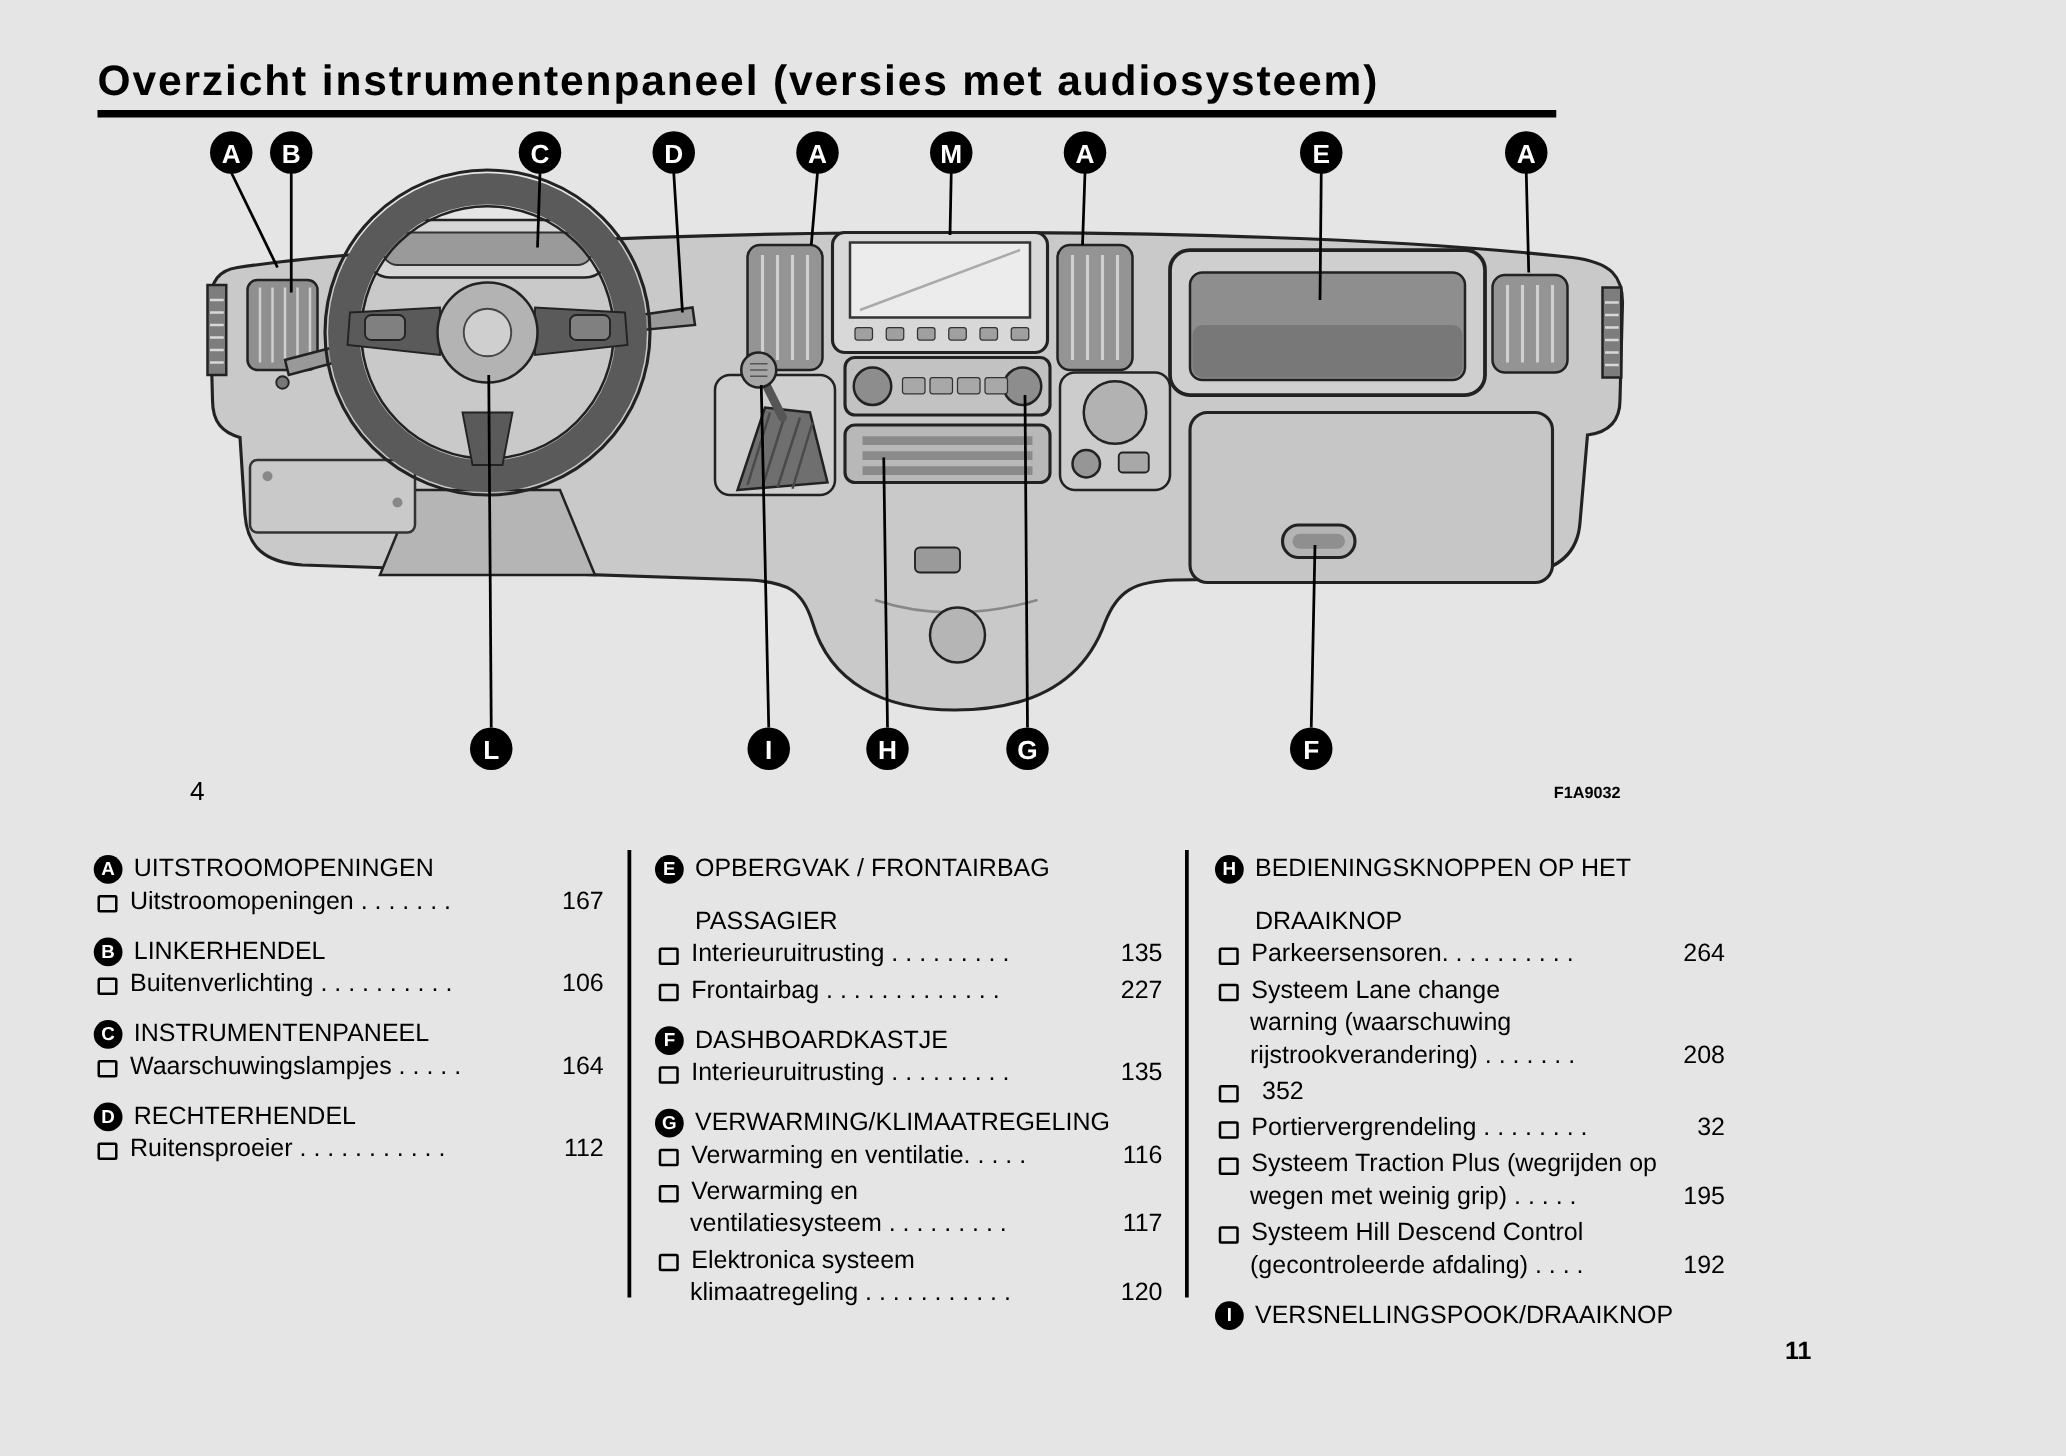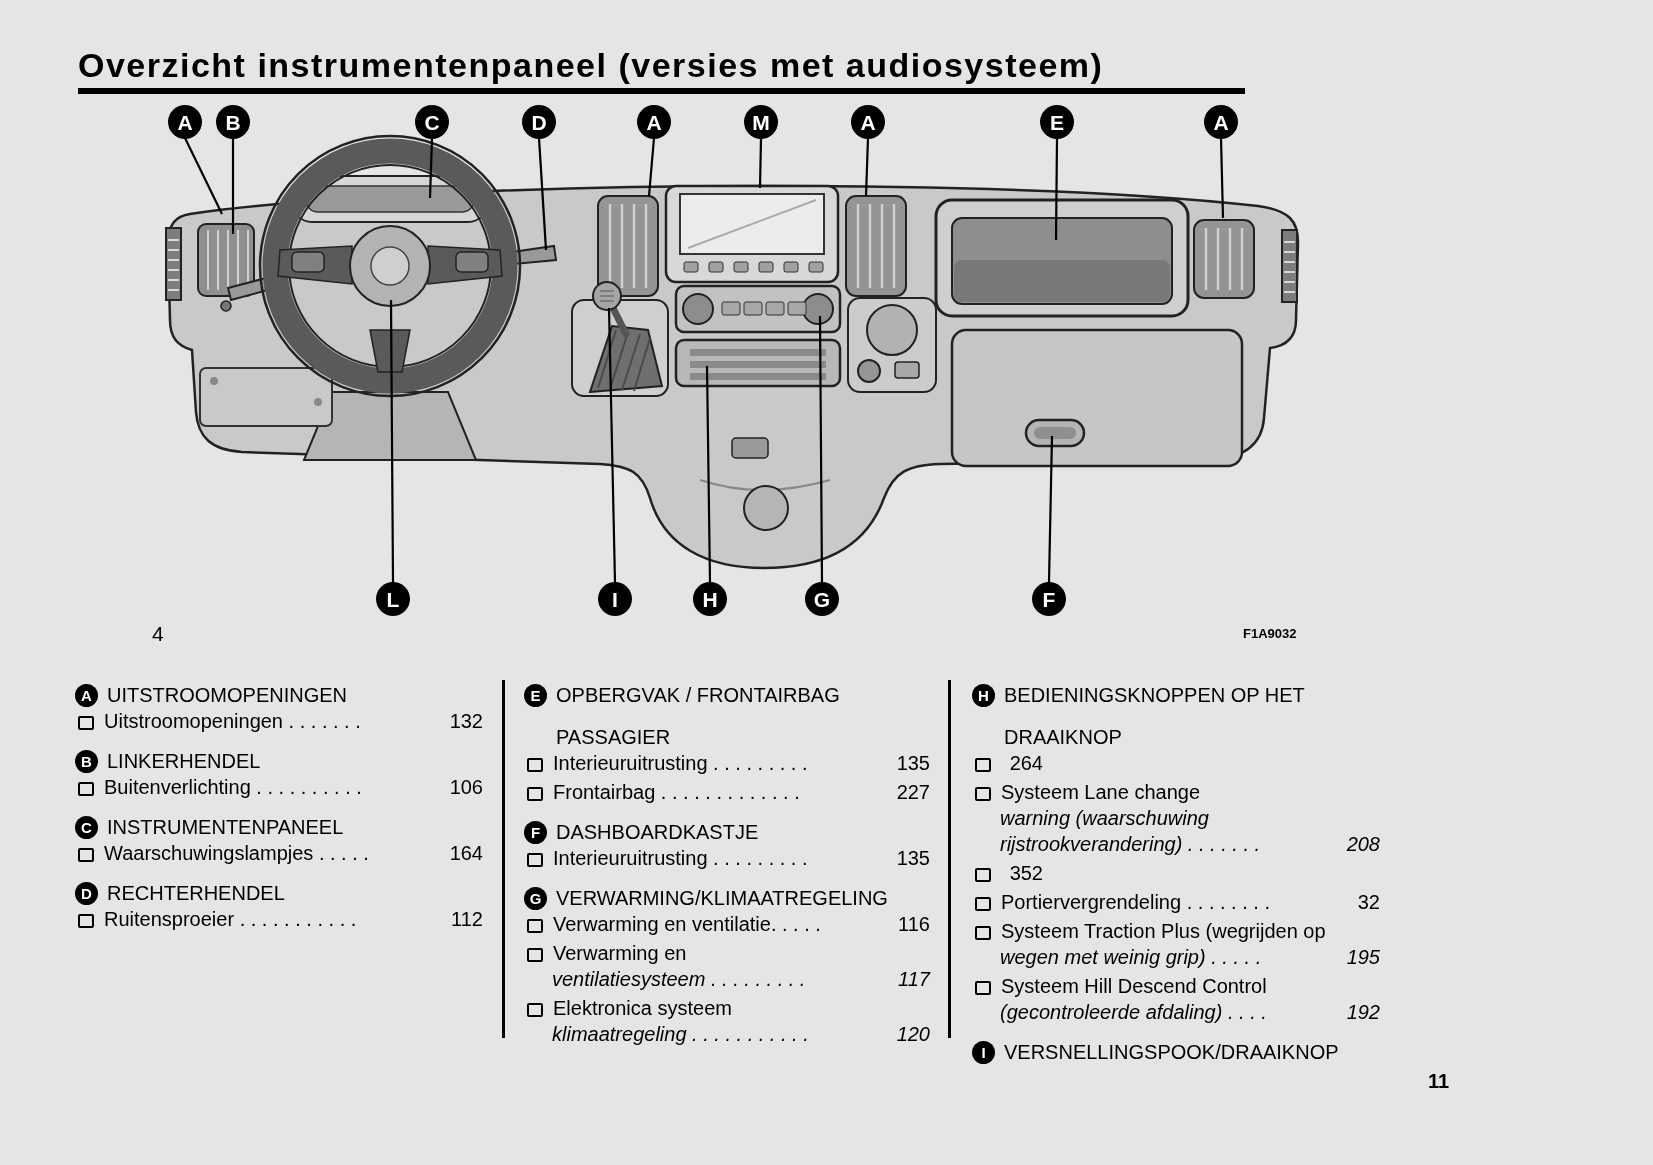--- a/index.html
+++ b/index.html
@@ -16,21 +16,21 @@
 
   .section{margin-bottom:14px;}
   .entry{margin-bottom:3px;}
   .line{display:flex;align-items:flex-start;font-size:20px;line-height:26px;}
   .clet{width:23px;height:23px;border-radius:50%;background:#000;color:#fff;
         font-size:15px;font-weight:bold;display:flex;align-items:center;
         justify-content:center;margin:2px 9px 0 0;flex:0 0 auto;}
   .hc{padding-left:32px;margin-top:16px;}
   .boxg{width:12px;height:10px;border:2.5px solid #000;border-radius:2px;
         margin:8px 10px 0 3px;flex:0 0 auto;}
-  .ic{padding-left:28px;font-style:italic;}
+  .ic{padding-left:28px;}
   .txt{flex:1 1 auto;}
   .pg{margin-left:4px;min-width:38px;text-align:right;white-space:nowrap;}
   svg text.callout-letter{font-family:"Liberation Sans",sans-serif;font-weight:bold;
         font-size:21px;fill:#fff;text-anchor:middle;}
 </style>
 </head>
 <body>
 
 <div class="page">
 
@@ -250,21 +250,21 @@
   <div class="index-col" style="left:75px;width:408px;">
       <div class="section">
         <div class="line h">
           <span class="clet">A</span>
           <span class="txt">UITSTROOMOPENINGEN</span>
         </div>
         <div class="entry">
           <div class="line i">
             <span class="boxg"></span>
             <span class="txt">Uitstroomopeningen  . . . . . . .</span>
-            <span class="pg">132</span>
+            <span class="pg">167</span>
           </div>
         </div>
       </div>
       <div class="section">
         <div class="line h">
           <span class="clet">B</span>
           <span class="txt">LINKERHENDEL</span>
         </div>
         <div class="entry">
           <div class="line i">
@@ -379,20 +379,21 @@
         <div class="line h">
           <span class="clet">H</span>
           <span class="txt">BEDIENINGSKNOPPEN OP HET</span>
         </div>
         <div class="line hc">
           <span class="txt">DRAAIKNOP</span>
         </div>
         <div class="entry">
           <div class="line i">
             <span class="boxg"></span>
+            <span class="txt">Parkeersensoren. . . . . . . . . .</span>
             <span class="pg">264</span>
           </div>
         </div>
         <div class="entry">
           <div class="line i">
             <span class="boxg"></span>
             <span class="txt">Systeem Lane change</span>
           </div>
           <div class="line ic">
             <span class="txt">warning (waarschuwing</span>

